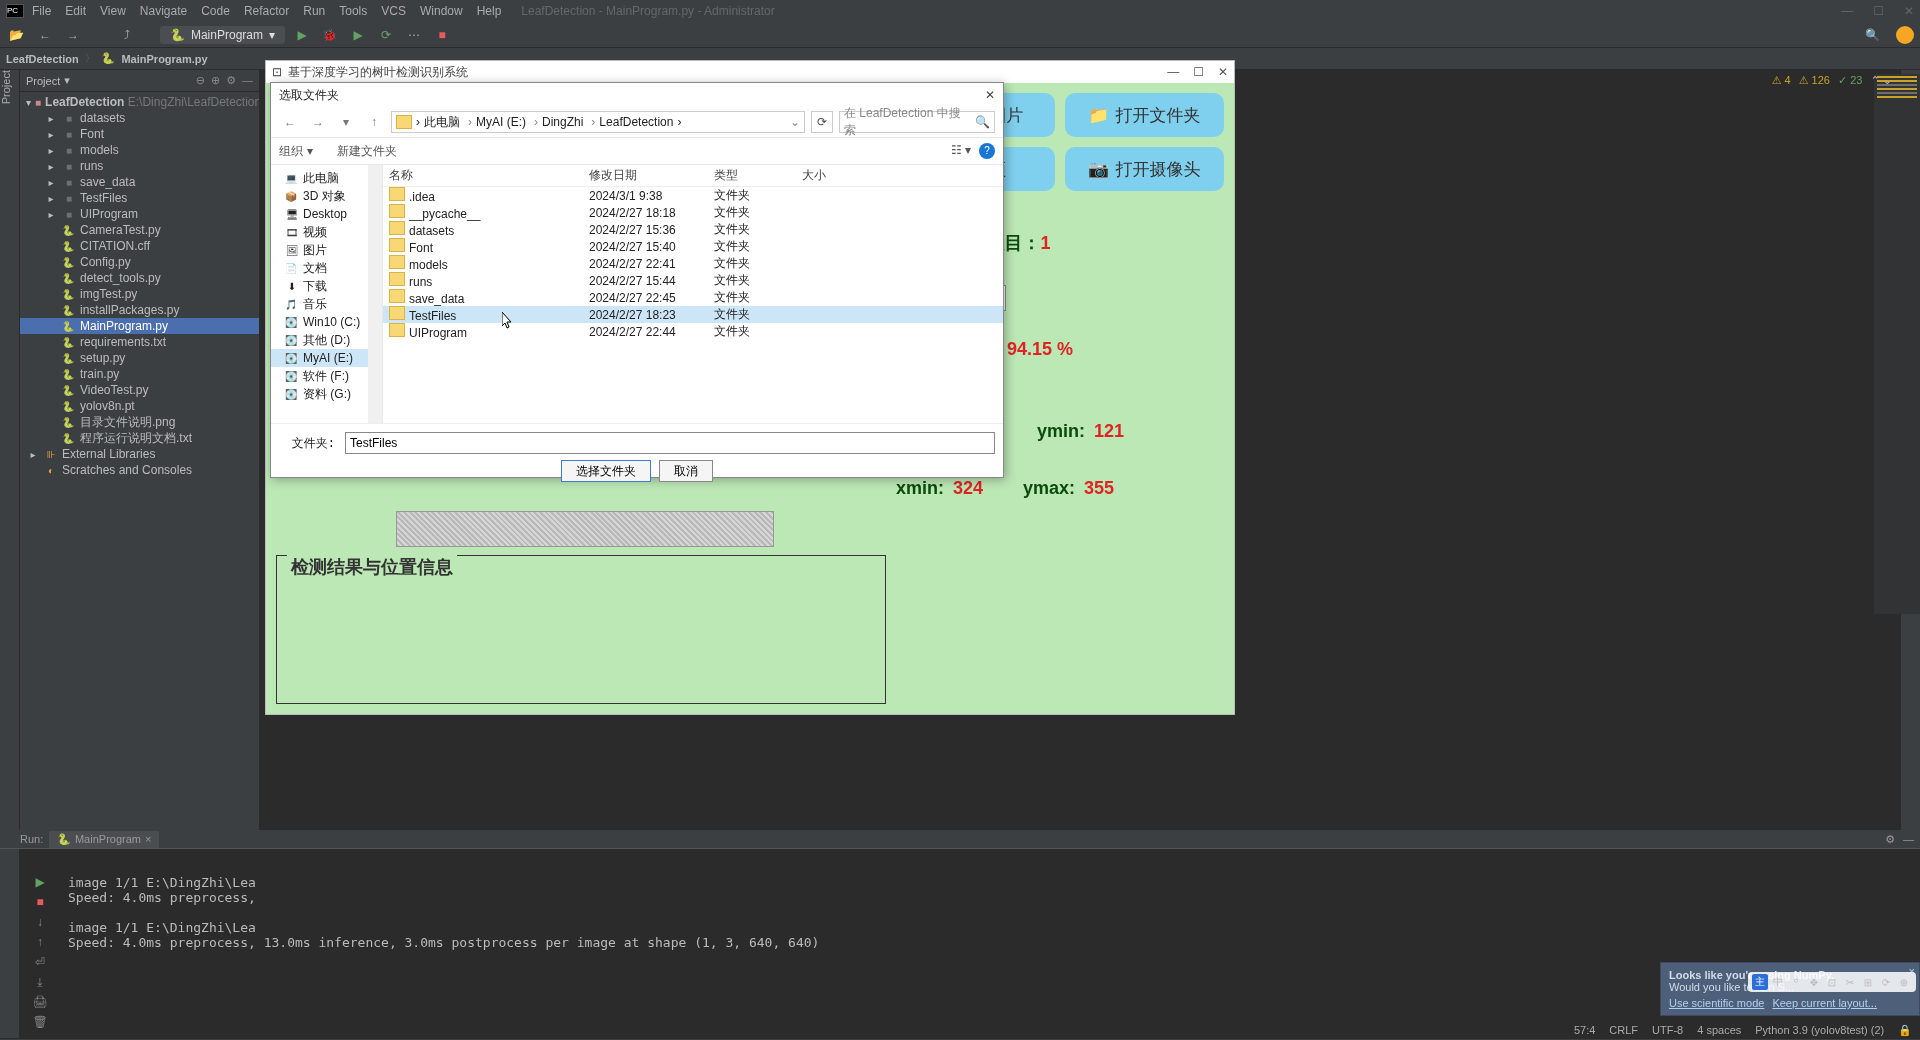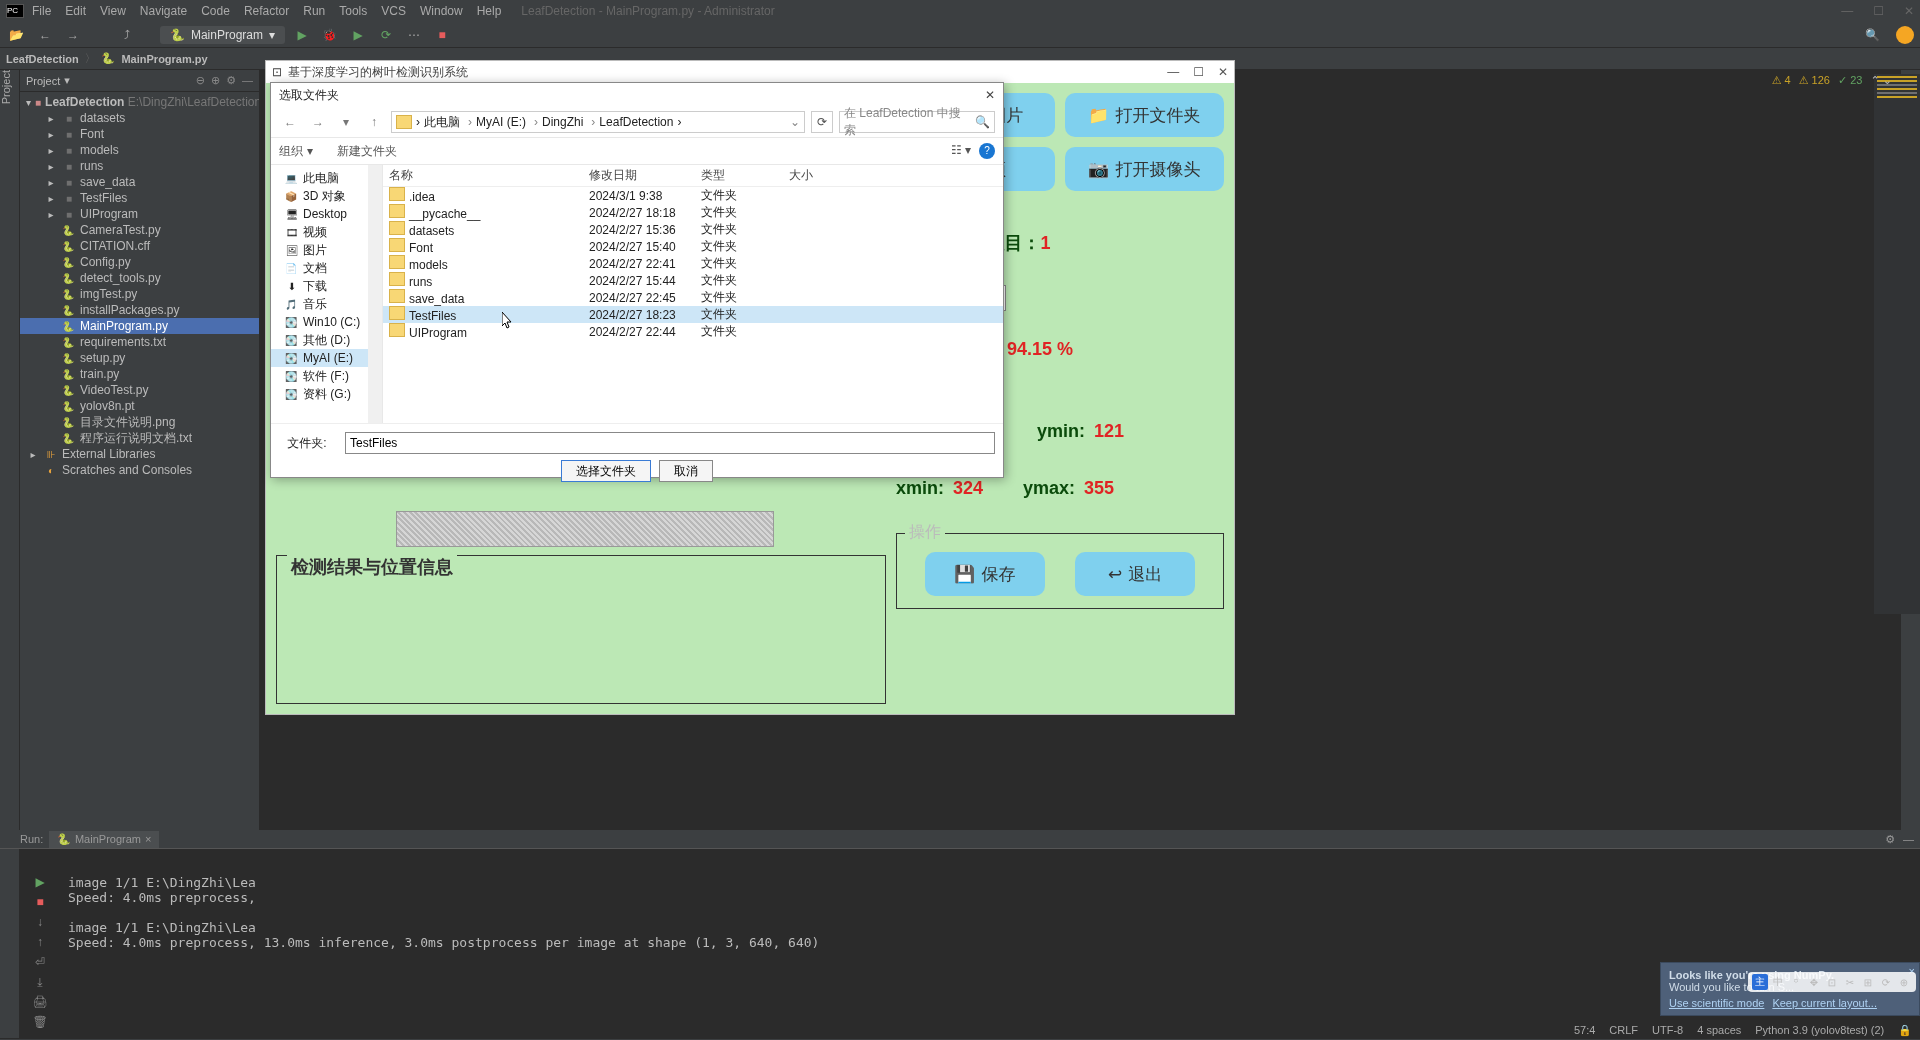--- a/index.html
+++ b/index.html
@@ -109,28 +109,28 @@
 .picker .content { display: flex; height: 258px; }
 .picker .navtree { width: 112px; border-right: 1px solid #e8e8e8; overflow: hidden; padding-top: 4px; position: relative; }
 .picker .navtree .sb { position: absolute; right: 0; top: 0; bottom: 0; width: 14px; background: #f0f0f0; }
 .picker .navtree .item { height: 18px; display: flex; align-items: center; padding-left: 14px; gap: 4px; }
 .picker .navtree .item.sel { background: #cde6f7; }
 .picker .navtree .ico { width: 14px; text-align: center; font-size: 10px; }
 .picker .list { flex: 1; position: relative; }
 .picker .list .hdr { height: 22px; display: flex; align-items: center; border-bottom: 1px solid #eee; font-size: 12px; color: #444; padding-left: 6px; }
 .picker .list .col-n { width: 200px; }
 .picker .list .col-d { width: 112px; }
-.picker .list .col-t { width: 88px; }
+.picker .list .col-t { width: 88px; margin-left: 13px; }
 .picker .list .col-s { width: 60px; }
 .picker .list .row { height: 17px; display: flex; align-items: center; padding-left: 6px; font-size: 12px; }
 .picker .list .row.sel { background: #cde6f7; }
 .picker .list .fico { width: 16px; height: 14px; margin-right: 4px; display: inline-block; background: #f8d775; border: 1px solid #d9b24a; }
 .picker .footer { border-top: 1px solid #eee; padding: 8px; display: flex; flex-direction: column; gap: 6px; }
 .picker .footer .frow { display: flex; align-items: center; gap: 10px; }
-.picker .footer .lbl { width: 56px; text-align: center; }
+.picker .footer .lbl { width: 56px; text-align: right; font-family: Liberation Mono, monospace; }
 .picker .footer input { flex: 1; height: 22px; border: 1px solid #888; padding: 0 4px; font-size: 12px; }
 .picker .footer .btns { display: flex; gap: 8px; justify-content: center; }
 .picker .footer button { height: 22px; padding: 0 14px; border: 1px solid #888; background: #f5f5f5; font-size: 12px; }
 .picker .footer button.primary { border: 1px solid #3a7bd5; }
 
 .cursor { position: absolute; width: 12px; height: 18px; z-index: 40; }
 
 
 .minimap { position: absolute; right: 0; top: 74px; width: 46px; height: 540px; background: #313335; z-index: 1; }
 .minimap .bar { width: 40px; height: 2px; margin: 2px auto; }
@@ -378,33 +378,20 @@
       <div style="display:flex;gap:64px">
         <div class="app-stat"><span>xmin:</span>&nbsp;&nbsp;<span class="red">13</span></div>
         <div class="app-stat"><span>ymin:</span>&nbsp;&nbsp;<span class="red">121</span></div>
       </div>
       <div style="height:16px"></div>
       <div style="display:flex;gap:40px">
         <div class="app-stat"><span>xmin:</span>&nbsp;&nbsp;<span class="red">324</span></div>
         <div class="app-stat"><span>ymax:</span>&nbsp;&nbsp;<span class="red">355</span></div>
       </div>
       <div style="height:14px"></div>
-      <div class="app-group">
-        <div class="gt">操作</div>
-        <div class="btnrow2">
-          <div class="app-btn" style="width:120px">
-            <span>💾</span>
-              <span>保存</span>
-            </div>
-          <div class="app-btn" style="width:120px">
-            <span>↩</span>
-              <span>退出</span>
-            </div>
-        </div>
-      </div>
     </div>
   </div>
 </div>
 
 <div class="picker">
   <div class="ptitle">
     <span>选取文件夹</span>
     <span class="x">✕</span>
   </div>
   <div class="addrrow">

